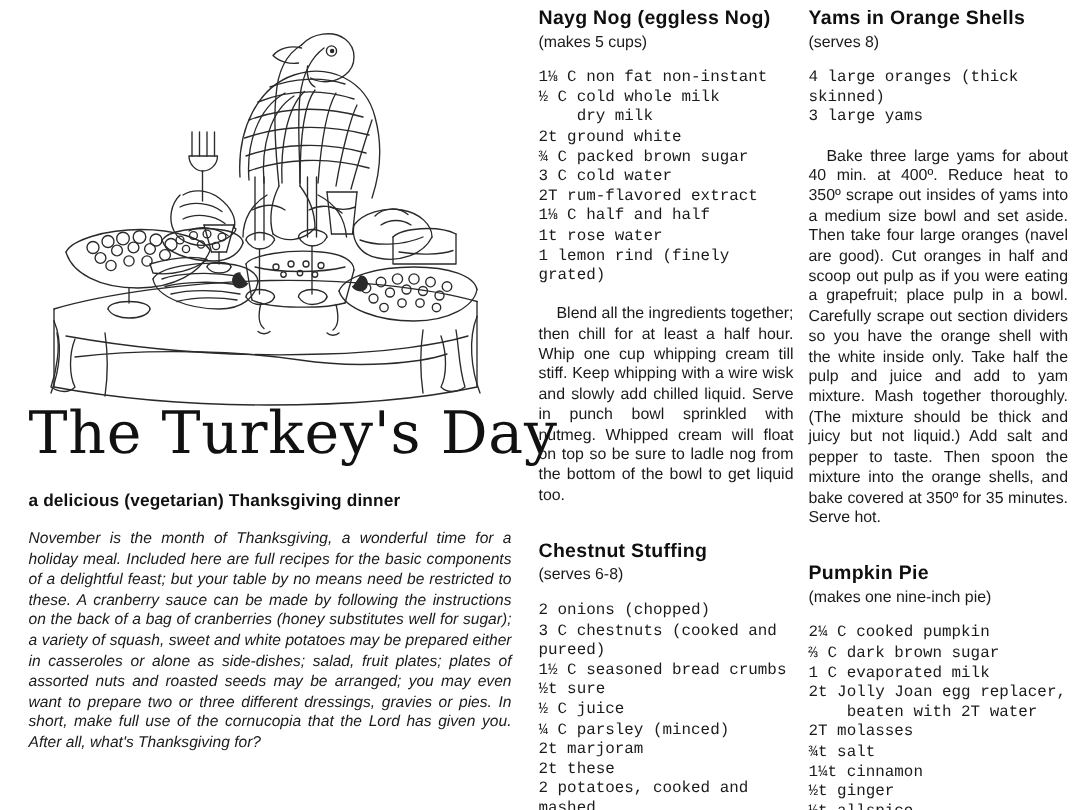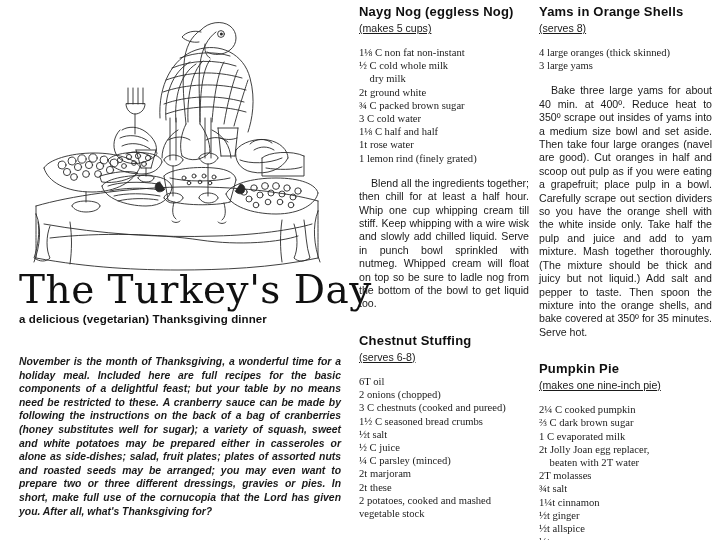--- a/index.html
+++ b/index.html
@@ -70,33 +70,33 @@
     font-family: "DejaVu Serif", "Liberation Serif", serif;
     font-size: 39px;
     line-height: 44px;
     letter-spacing: 0.5px;
     font-weight: 400;
     color: #111;
     white-space: nowrap;
   }
 
   .masthead-sub {
-    margin-top: 1px;
+    margin-top: 16px;
     font-family: "Liberation Sans", sans-serif;
     font-size: 11.5px;
     font-weight: bold;
     letter-spacing: 0.1px;
     color: #111;
   }
 
   .intro {
-    margin-top: 30px;
+    margin-top: 13px;
     font-family: "Liberation Sans", sans-serif;
     font-style: italic;
-    font-weight: bold;
+    font-weight: normal;
     font-size: 10.4px;
     line-height: 13.6px;
     text-align: justify;
     color: #1a1a1a;
     padding-right: 6px;
   }
 
   
   .recipe {
     padding: 0 6px 0 4px;
@@ -111,29 +111,28 @@
     line-height: 16px;
     letter-spacing: 0.2px;
     color: #0f0f0f;
   }
   .recipe-yield {
     font-family: "Liberation Sans", sans-serif;
     font-size: 10.6px;
     line-height: 14px;
     margin-top: 1px;
     color: #1a1a1a;
-    text-decoration: underline;
   }
   .ingredients {
     list-style: none;
     margin: 11px 0 0 0;
     padding: 0;
   }
   .ingredients li {
-    font-family: Liberation Serif, serif;
+    font-family: Liberation Mono, monospace;
     font-size: 10.6px;
     line-height: 13.2px;
     color: #1a1a1a;
     white-space: pre-wrap;
   }
   .method {
     margin-top: 12px;
     font-family: "Liberation Sans", sans-serif;
     font-size: 10.6px;
     line-height: 13.4px;
@@ -385,36 +384,36 @@
     <div class="recipe">
       <div class="recipe-title">Nayg Nog (eggless Nog)</div>
       <div class="recipe-yield">(makes 5 cups)</div>
       <ul class="ingredients">
         <li>1⅛ C non fat non-instant</li>
         <li>½ C cold whole milk</li>
         <li>    dry milk</li>
         <li>2t ground white</li>
         <li>¾ C packed brown sugar</li>
         <li>3 C cold water</li>
+        <li>2T rum-flavored extract</li>
         <li>1⅛ C half and half</li>
         <li>1t rose water</li>
         <li>1 lemon rind (finely grated)</li>
       </ul>
       <div class="method">Blend all the ingredients together; then chill for at least a half hour. Whip one cup whipping cream till stiff. Keep whipping with a wire wisk and slowly add chilled liquid. Serve in punch bowl sprinkled with nutmeg. Whipped cream will float on top so be sure to ladle nog from the bottom of the bowl to get liquid too.</div>
     </div>
 
     <div class="recipe">
       <div class="recipe-title">Chestnut Stuffing</div>
       <div class="recipe-yield">(serves 6-8)</div>
       <ul class="ingredients">
-        <li>6T oil</li>
         <li>2 onions (chopped)</li>
         <li>3 C chestnuts (cooked and pureed)</li>
         <li>1½ C seasoned bread crumbs</li>
-        <li>½t salt</li>
+        <li>½t sure</li>
         <li>½ C juice</li>
         <li>¼ C parsley (minced)</li>
         <li>2t marjoram</li>
         <li>2t these</li>
         <li>2 potatoes, cooked and mashed</li>
         <li>vegetable stock</li>
       </ul>
 
     </div>
   </div>

